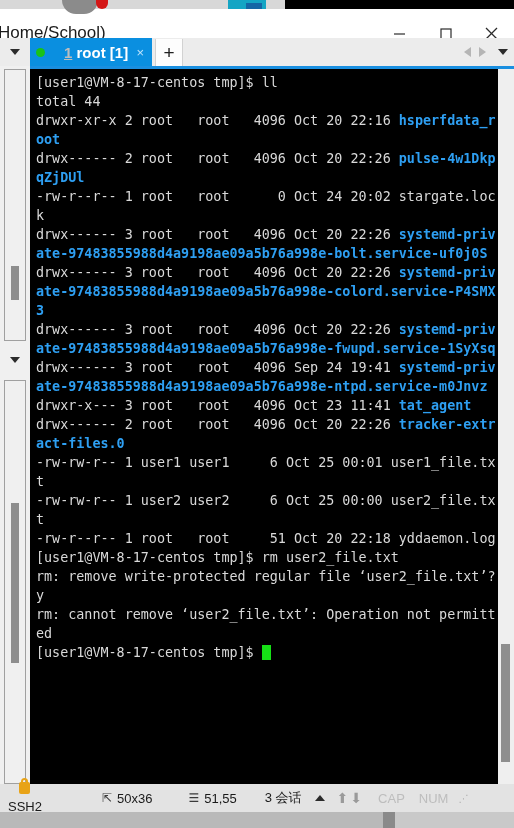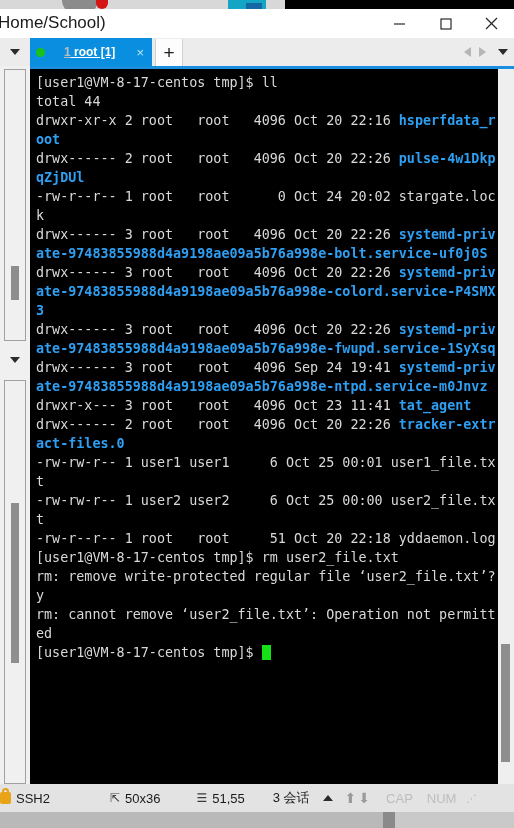--- a/index.html
+++ b/index.html
@@ -13,41 +13,41 @@
   
   .bg-strip{position:absolute;left:0;top:0;width:514px;height:9px;background:#000;}
   .bg-strip .gray{position:absolute;left:0;top:0;width:285px;height:9px;background:#d8d8d8;}
   .bg-strip .arc{position:absolute;left:62px;top:0px;width:36px;height:14px;border-radius:0 0 18px 18px;background:#8b8b8b;}
   .bg-strip .dot-red{position:absolute;left:96px;top:0px;width:12px;height:9px;background:#d41616;border-radius:0 0 6px 6px;}
   .bg-strip .teal{position:absolute;left:228px;top:0px;width:38px;height:9px;background:#15a5c4;}
   .bg-strip .teal2{position:absolute;left:246px;top:3px;width:16px;height:6px;background:#1566a5;}
   .bg-strip .tick{position:absolute;left:0px;top:0px;width:8px;height:6px;background:#d8d8d8;}
 
   
-  .titlebar{position:absolute;left:0;top:9px;width:514px;height:29px;background:#ffffff;}
+  .titlebar{position:absolute;left:0;top:19px;width:514px;height:29px;background:#ffffff;}
   .title-text{
     position:absolute;left:-2px;top:4px;
     font-size:17px;color:#1a1a1a;white-space:nowrap;
     font-family:"Liberation Sans", sans-serif;
   }
   .wincontrols{position:absolute;right:0;top:0;height:29px;display:flex;}
   .wb{width:46px;height:29px;display:flex;align-items:center;justify-content:center;color:#2b2b2b;}
   .wb svg{display:block;}
 
   
   .tabbar{position:absolute;left:0;top:38px;width:514px;height:28px;background:#ececec;}
   .tab-dropdown{position:absolute;left:0;top:0;width:30px;height:28px;display:flex;align-items:center;justify-content:center;}
   .caret{width:0;height:0;border-left:5px solid transparent;border-right:5px solid transparent;border-top:6px solid #2b2b2b;}
   .tab{
     position:absolute;left:30px;top:0;width:122px;height:28px;background:#0a8fe0;
     display:flex;align-items:center;gap:5px;padding:0 6px;box-sizing:border-box;
   }
   .tab .live-dot{width:9px;height:9px;border-radius:50%;background:#19c219;flex:0 0 auto;}
   .tab .tab-label{
-    color:#ffffff;font-size:12px;font-weight:bold;white-space:nowrap;flex:1 1 auto;text-decoration:underline;
+    color:#ffffff;font-size:15px;font-weight:bold;white-space:nowrap;flex:1 1 auto;
   }
   .tab .tab-label .num{text-decoration:underline;}
   .tab .tab-close{color:#bfe4fb;font-size:13px;line-height:1;flex:0 0 auto;padding-right:2px;}
   .tab-new{
     position:absolute;left:155px;top:1px;width:26px;height:27px;background:#fdfdfd;
     display:flex;align-items:center;justify-content:center;color:#202020;font-size:19px;
     border-left:1px solid #d2d2d2;border-right:1px solid #d2d2d2;
   }
   .tabbar-right{position:absolute;right:4px;top:0;height:28px;display:flex;align-items:center;gap:8px;}
   .tri-l{width:0;height:0;border-top:5px solid transparent;border-bottom:5px solid transparent;border-right:7px solid #b5b5b5;}
@@ -83,21 +83,21 @@
 
   .rsb{position:absolute;right:0;top:0;width:16px;height:715px;background:#efefef;}
   .rthumb{position:absolute;left:3px;top:575px;width:9px;height:118px;background:#8e8e8e;}
 
   
   .statusbar{
     position:absolute;left:0;top:784px;width:514px;height:28px;background:#e3e3e3;
     display:flex;align-items:center;font-size:13px;color:#1a1a1a;
   }
   .sb-item{display:flex;align-items:center;gap:5px;white-space:nowrap;}
-  .sb-ssh{}
+  .sb-ssh{margin-left:8px;flex-direction:column;}
   .sb-size{margin-left:60px;}
   .sb-pos{margin-left:36px;}
   .sb-sess{margin-left:28px;text-align:right;}
   .lock{width:11px;height:12px;background:#e8a317;border-radius:2px;position:relative;}
   .lock:before{content:"";position:absolute;left:2px;top:-4px;width:7px;height:6px;border:2px solid #e8a317;border-bottom:none;border-radius:4px 4px 0 0;box-sizing:border-box;}
   .icn{color:#3a3a3a;font-size:12px;}
   .sb-caret{width:0;height:0;border-left:5px solid transparent;border-right:5px solid transparent;border-bottom:6px solid #2b2b2b;margin-left:8px;}
   .arrow-up{color:#9a9a9a;font-size:14px;margin-left:12px;}
   .arrow-dn{color:#9a9a9a;font-size:14px;margin-left:2px;}
   .cap{color:#bdbdbd;margin-left:16px;}

